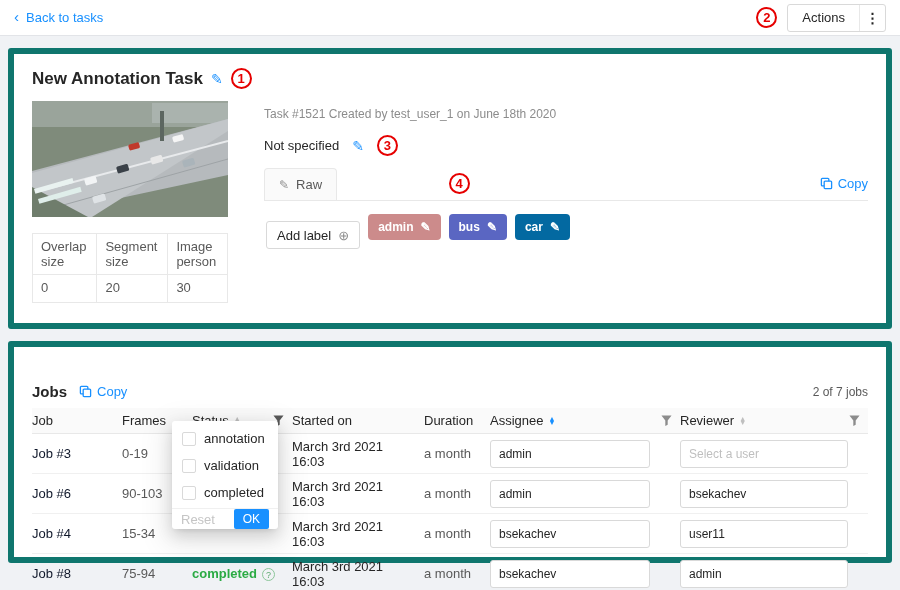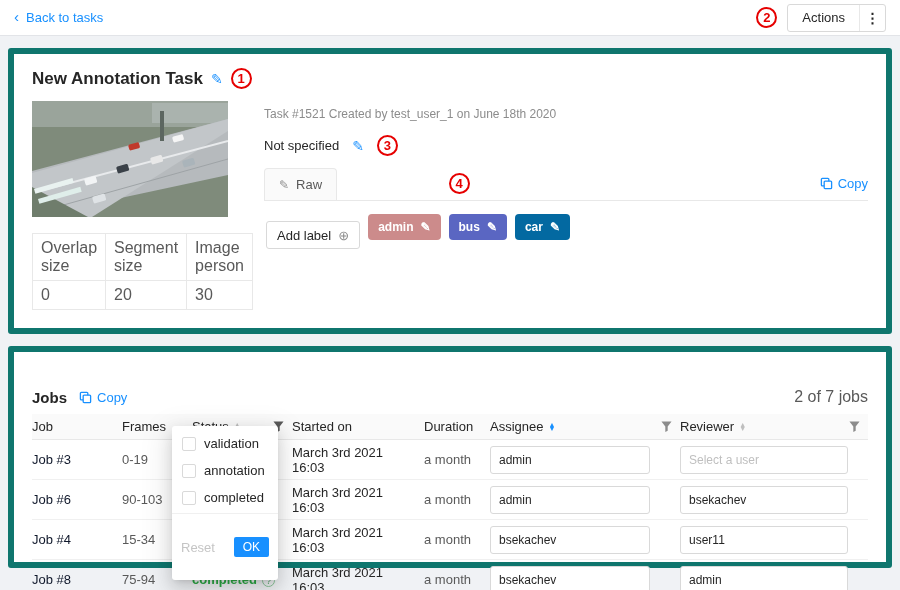--- a/index.html
+++ b/index.html
@@ -45,21 +45,21 @@
   .task-card { padding:14px 18px 18px 18px; }
 
   .title-row { display:flex; align-items:center; gap:8px; margin-bottom:12px; }
   .task-title { font-size:17px; font-weight:bold; color:#262626; }
   .pencil { color:#1890ff; font-size:14px; cursor:pointer; }
 
   .task-body { display:flex; gap:36px; }
   .task-left { width:196px; flex:none; }
   .preview { width:196px; height:116px; display:block; background:#90998f; }
 
-  .params-table { border-collapse:collapse; margin-top:16px; width:196px; font-size:16px; color:#595959; }
+  .params-table { border-collapse:collapse; margin-top:16px; width:196px; font-size:13px; color:#595959; }
   .params-table th, .params-table td {
     border:1px solid #e8e8e8; text-align:left; font-weight:normal;
     padding:5px 8px; vertical-align:top;
   }
   .params-table th { height:40px; }
   .params-table td { height:28px; }
 
   .task-right { flex:1; min-width:0; }
   .meta-row { display:flex; justify-content:space-between; align-items:flex-start; }
   .meta-text { color:#8c8c8c; font-size:12px; padding-top:6px; }
@@ -103,21 +103,21 @@
     border-radius:4px; color:#fff; font-size:12px; font-weight:bold; cursor:default;
     margin-top:1px;
   }
   .chip .pencil { color:#fff; font-size:12px; }
 
   
   .jobs-card { padding:12px 18px 0 18px; position:relative; height:222px; }
   .jobs-head { display:flex; align-items:center; justify-content:space-between;margin-top:24px; }
   .jobs-head-left { display:flex; align-items:center; gap:12px; }
   .jobs-title { font-size:15px; font-weight:bold; }
-  .jobs-count { color:#595959; font-size:16px; }
+  .jobs-count { color:#595959; font-size:12px; }
 
   table.jobs { border-collapse:collapse; width:100%; margin-top:8px; table-layout:fixed; }
   table.jobs th {
     font-weight:normal; color:#262626; font-size:13px; text-align:left;
     padding:5px 8px 5px 0; border-bottom:1px solid #e8e8e8; background:#fafafa;
   }
   table.jobs td {
     padding:0 8px 0 0; height:40px; border-bottom:1px solid #f0f0f0; font-size:13px; color:#595959;
   }
   .col-job{width:90px}.col-frames{width:70px}.col-status{width:100px}
@@ -143,21 +143,21 @@
   .filter-dropdown {
     position:absolute; left:158px; top:74px; width:106px; z-index:20;
     background:#fff; border-radius:3px;
     box-shadow:0 3px 6px -4px rgba(0,0,0,.18), 0 6px 16px rgba(0,0,0,.14), 0 9px 28px 8px rgba(0,0,0,.08);
     padding:4px 0 0 0;
   }
   .filter-item { display:flex; align-items:center; gap:8px; padding:6px 10px; font-size:13px; color:#262626; cursor:pointer; }
   .checkbox { width:14px; height:14px; min-width:14px; border:1px solid #d9d9d9; border-radius:2px; background:#fff; }
   .filter-footer {
     display:flex; align-items:center; justify-content:space-between;
-    border-top:1px solid #f0f0f0; padding:23px 9px; margin-top:2px;
+    border-top:1px solid #f0f0f0; padding:0 9px; margin-top:2px;
   }
   .reset-btn { color:#c5c5c5; font-size:13px; cursor:default; }
   .ok-btn {
     background:#1890ff; color:#fff; font-size:12px; border:none; border-radius:2px;
     padding:3px 9px; cursor:pointer;
   }
 </style>
 </head>
 <body>
 
@@ -397,25 +397,25 @@
         <td>a month</td>
         <td><input class="select-input" value="bsekachev" style=""></td>
         <td><input class="select-input reviewer" value="admin" style=""></td>
       </tr>
     </tbody>
   </table>
 
   <div class="filter-dropdown">
     <div class="filter-item">
       <span class="checkbox"></span>
-      <span>validation</span>
+      <span>annotation</span>
     </div>
     <div class="filter-item">
       <span class="checkbox"></span>
-      <span>annotation</span>
+      <span>validation</span>
     </div>
     <div class="filter-item">
       <span class="checkbox"></span>
       <span>completed</span>
     </div>
     <div class="filter-footer">
       <span class="reset-btn">Reset</span>
       <button class="ok-btn">OK</button>
     </div>
   </div>

